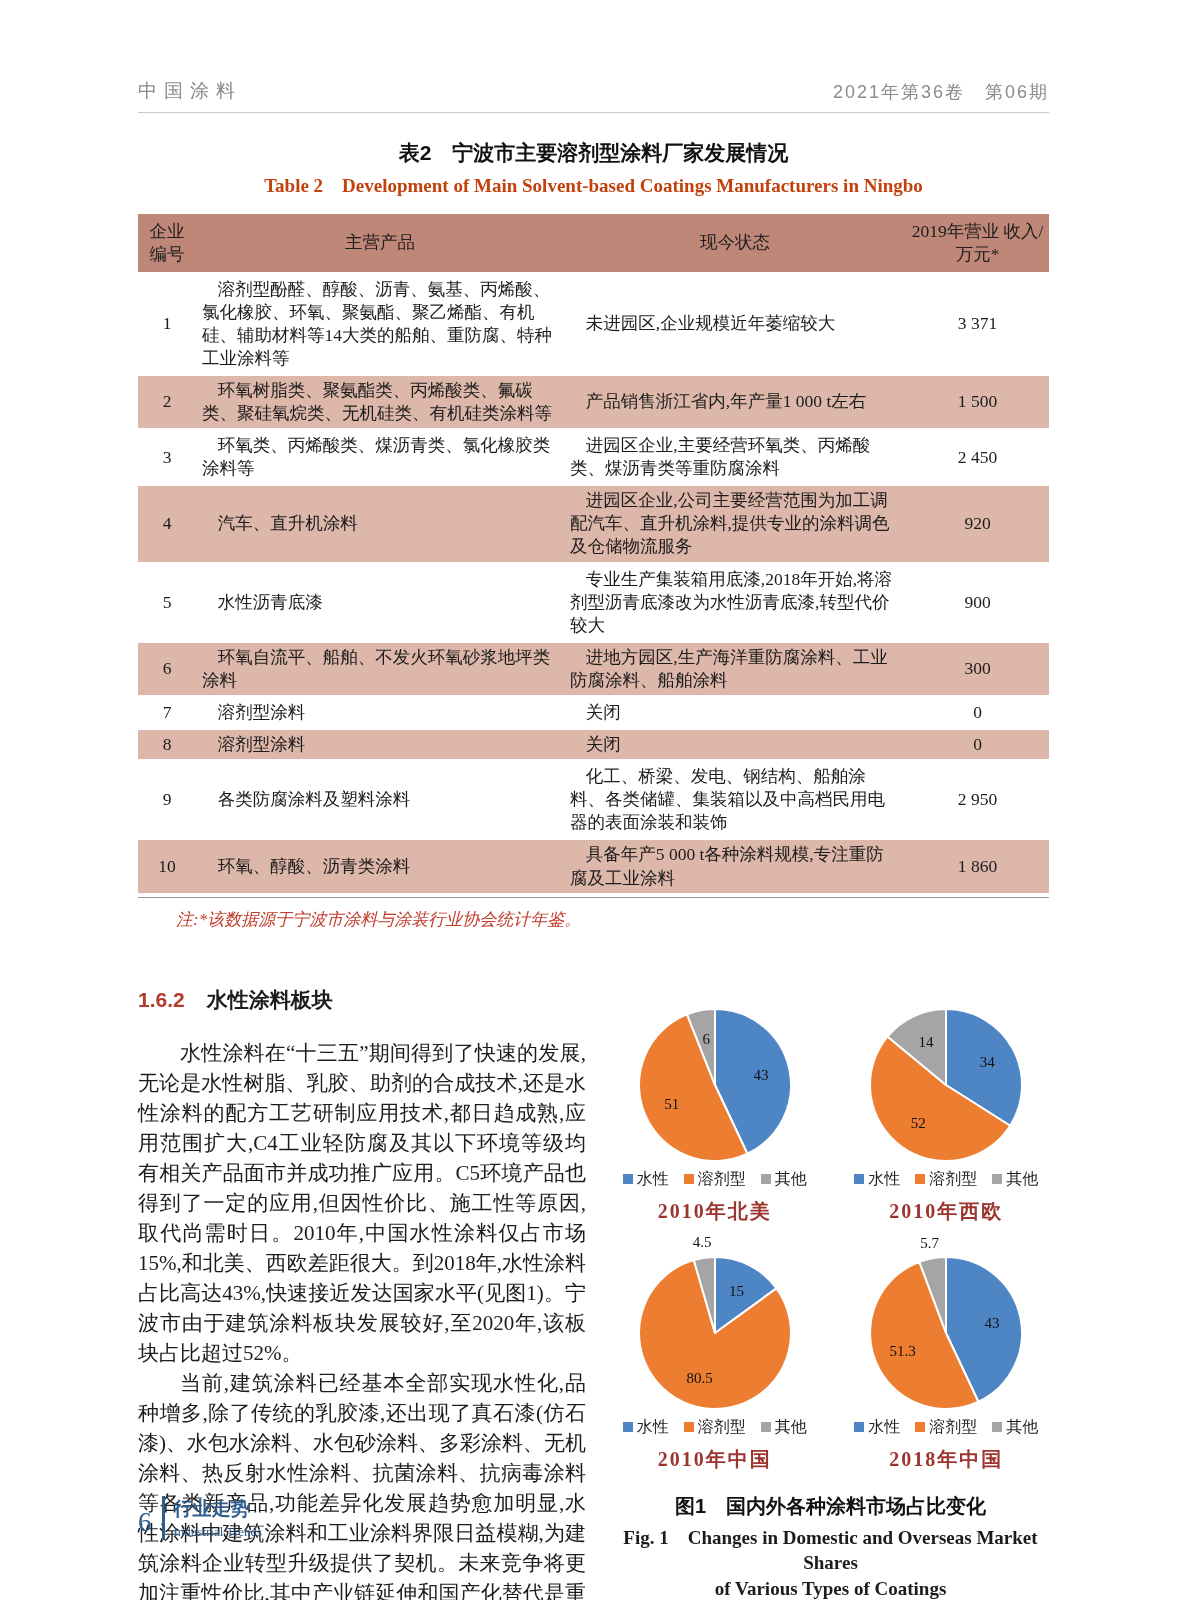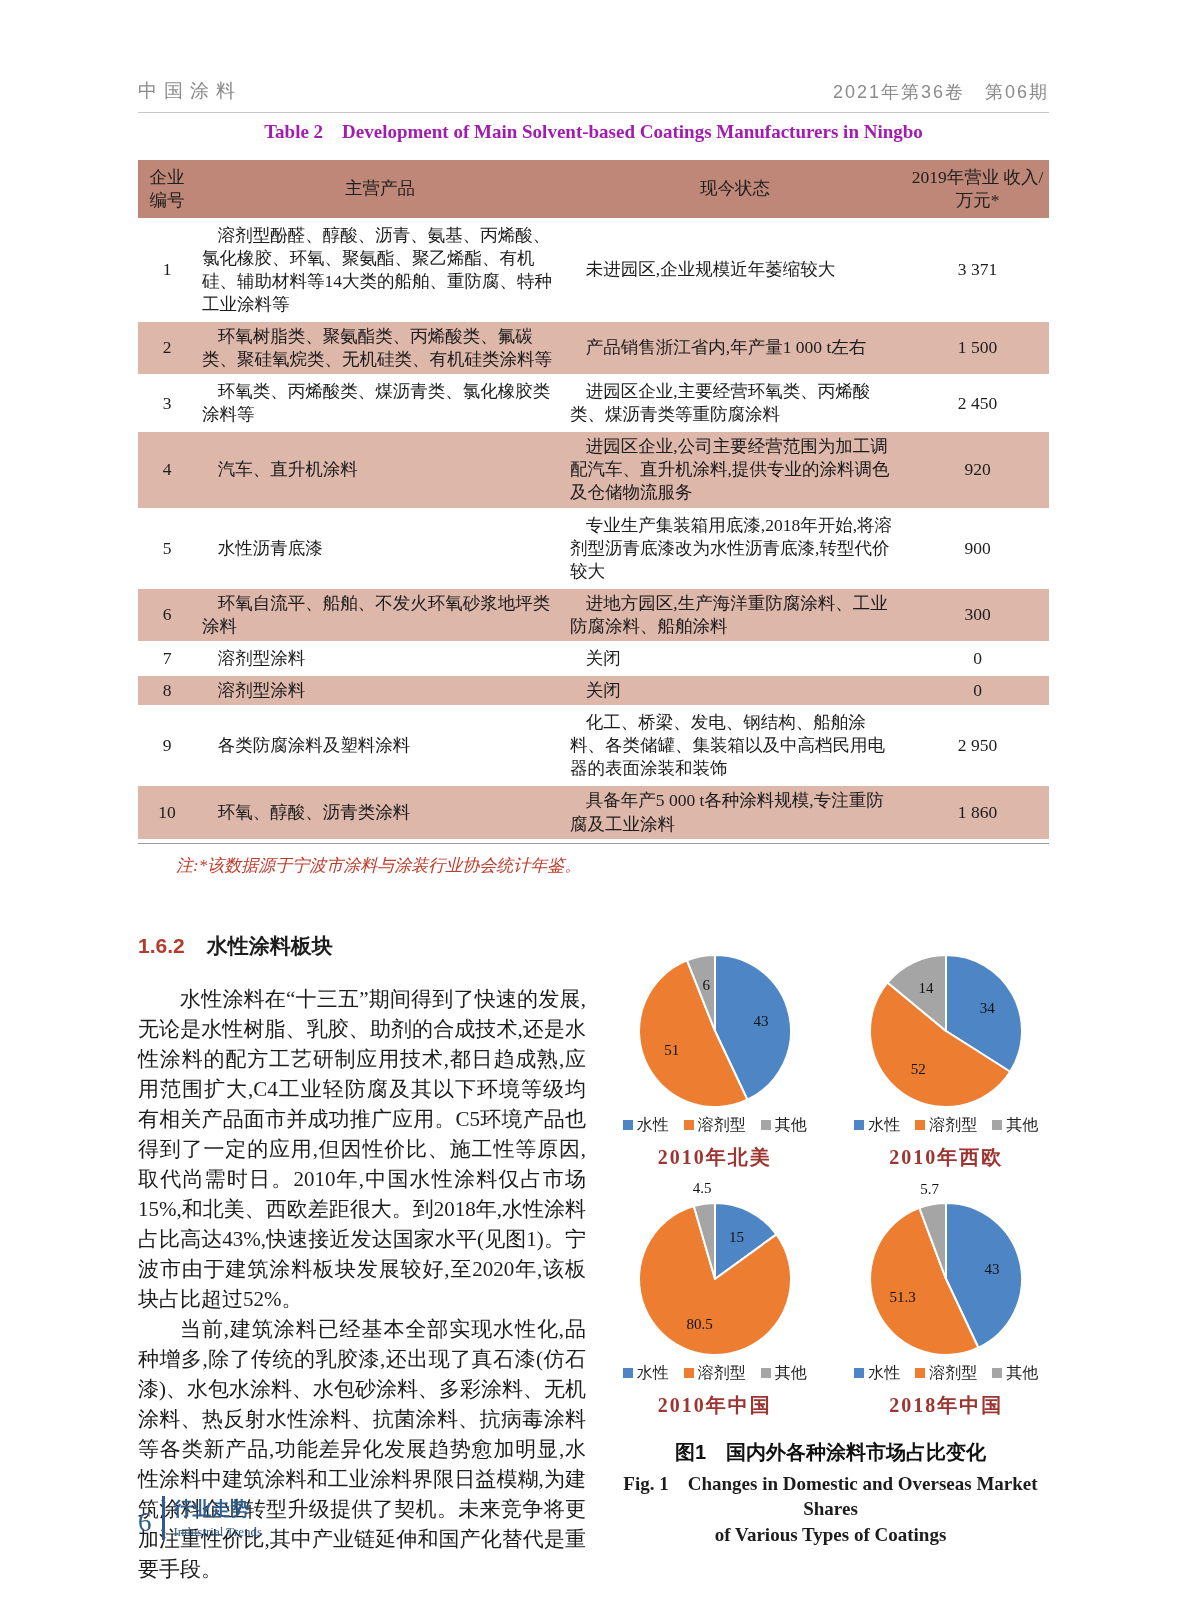--- a/index.html
+++ b/index.html
@@ -21,21 +21,21 @@
   .runhead{display:flex;justify-content:space-between;align-items:flex-end;
     padding-top:78px;padding-bottom:8px;border-bottom:1px solid #c9c9c9;}
   .runhead .journal{font-family:"Liberation Sans","DejaVu Sans",sans-serif;
     font-size:19px;color:var(--gray-head);letter-spacing:7px;}
   .runhead .issue{font-family:"Liberation Sans","DejaVu Sans",sans-serif;
     font-size:18px;color:var(--gray-head);letter-spacing:2px;}
 
   
   .tbl-title-zh{margin-top:26px;text-align:center;font-family:"Liberation Sans","DejaVu Sans",sans-serif;
     font-weight:bold;font-size:21px;color:#111;}
-  .tbl-title-en{margin-top:6px;text-align:center;font-weight:bold;font-size:19px;color:#a21caf;}
+  .tbl-title-en{margin-top:6px;text-align:center;font-weight:bold;font-size:19px;color:#c2410c;}
 
   
   table.maintbl{width:100%;border-collapse:separate;border-spacing:0 3px;margin-top:12px;}
   table.maintbl th{background:var(--hdr-bg);font-weight:normal;font-size:17.5px;
     padding:6px 4px;text-align:center;vertical-align:middle;line-height:1.3;color:#1e1e1e;}
   table.maintbl td{font-size:17.5px;line-height:1.32;padding:3px 6px;vertical-align:middle;}
   table.maintbl tr.shade td{background:var(--row-bg);}
   td.cell-id{text-align:center;width:58px;}
   td.cell-products{width:368px;text-indent:0.9em;margin-top:24px;}
   td.cell-status{width:342px;text-indent:0.9em;}
@@ -76,20 +76,21 @@
 <body>
 
 <div class="page">
   <div class="content">
 
     <div class="runhead">
       <span class="journal">中国涂料</span>
       <span class="issue">2021年第36卷　第06期</span>
     </div>
 
+    <div class="tbl-title-zh">表2　宁波市主要溶剂型涂料厂家发展情况</div>
     <div class="tbl-title-en">Table 2　Development of Main Solvent-based Coatings Manufacturers in Ningbo</div>
 
     <table class="maintbl">
       <thead>
         <tr>
           <th style="width:58px">企业 编号</th>
           <th style="width:368px">主营产品</th>
           <th style="width:342px">现今状态</th>
           <th style="width:143px">2019年营业 收入/万元*</th>
         </tr>

